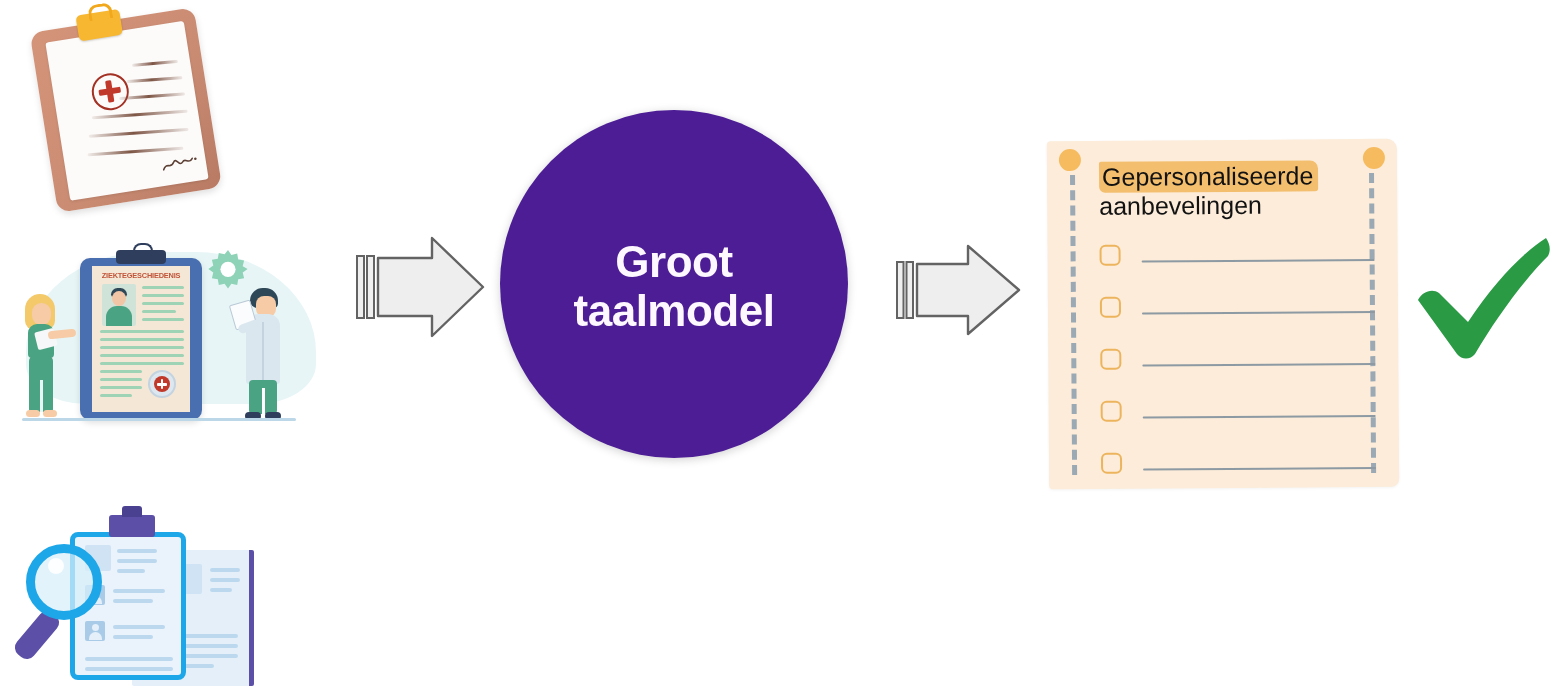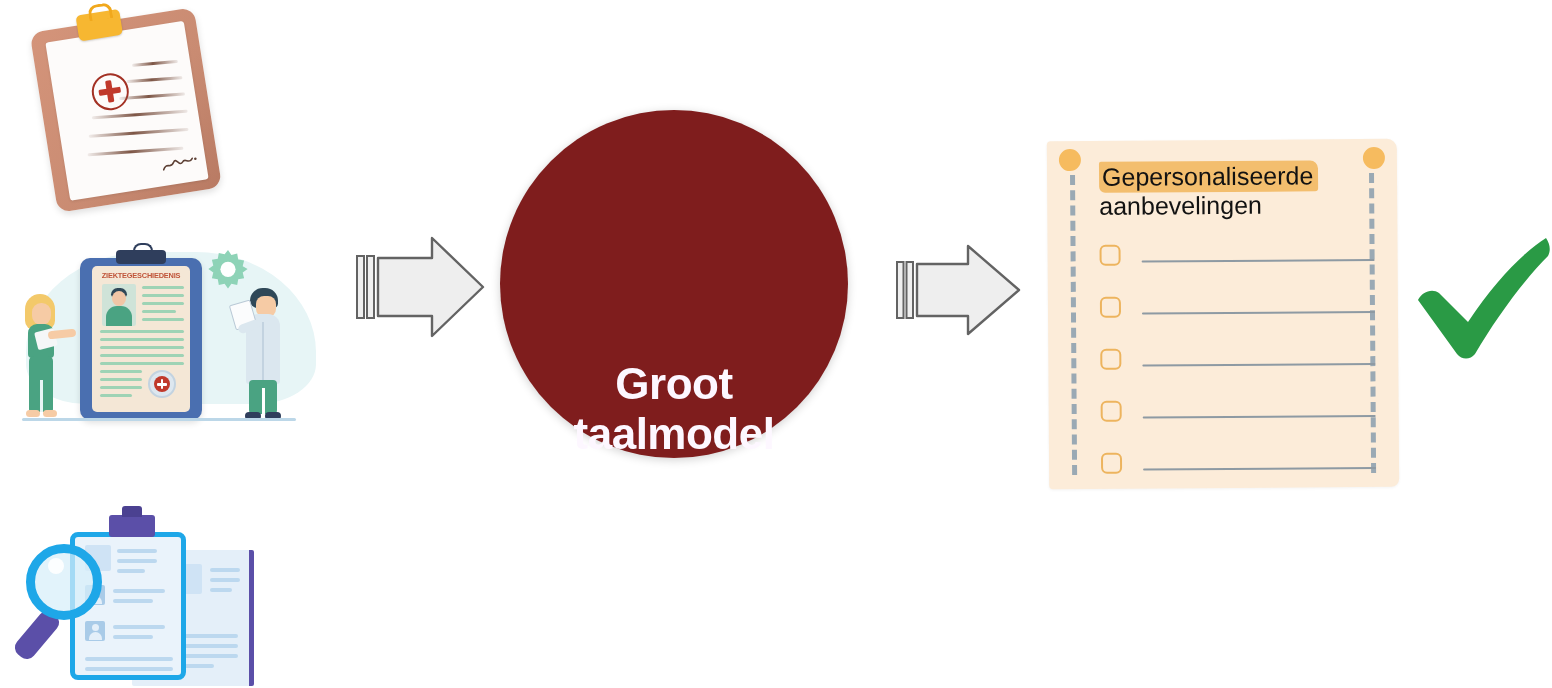--- a/index.html
+++ b/index.html
@@ -75,21 +75,21 @@
   #scene-history .sc-clip-top {
     position: absolute; left: 36px; top: -8px; width: 50px; height: 14px;
     background: #2f3e5c; border-radius: 4px;
   }
   #scene-history .sc-clip-top::before {
     content: ""; position: absolute; left: 17px; top: -7px; width: 16px; height: 10px;
     border: 2.5px solid #2f3e5c; border-bottom: none; border-radius: 8px 8px 0 0;
   }
   #scene-history .sc-sheet {
     position: absolute; left: 12px; top: 8px; width: 98px; height: 146px;
-    background: #f4e7d6; border-radius: 5px; overflow: hidden;
+    background: #f4e7d6; border-radius: 0; overflow: hidden;
   }
   #scene-history .sc-title {
     position: absolute; left: 4px; top: 5px; width: 90px;
     font-size: 7.4px; font-weight: 700; letter-spacing: -.2px;
     color: #c0553a; text-align: center; font-family: "Liberation Sans", sans-serif;
     white-space: nowrap;
   }
   #scene-history .sc-photo {
     position: absolute; left: 10px; top: 18px; width: 34px; height: 42px;
     background: #cfe3d8; border-radius: 2px; overflow: hidden;
@@ -358,21 +358,21 @@
   </div>
 
   <div class="arrow-group" style="left:356px;top:236px;">
     <svg width="130" height="102" viewBox="0 0 130 102">
       <rect x="1" y="20" width="7" height="62" fill="#efefef" stroke="#636363" stroke-width="2"></rect>
       <rect x="11" y="20" width="7" height="62" fill="#efefef" stroke="#636363" stroke-width="2"></rect>
       <path d="M22 22 L76 22 L76 2 L127 51 L76 100 L76 80 L22 80 Z" fill="#eeeeee" stroke="#636363" stroke-width="2.4" stroke-linejoin="round"></path>
     </svg>
   </div>
 
-  <div class="abs" id="llm-circle" style="background:#7f1d1d;align-items:flex-end;">
+  <div class="abs" id="llm-circle" style="background:#4c1d95;">
     <div class="llm-label">Groot
 taalmodel</div>
   </div>
 
   <div class="arrow-group" style="left:896px;top:244px;">
     <svg width="126" height="92" viewBox="0 0 126 92">
       <rect x="1" y="18" width="6.5" height="56" fill="#efefef" stroke="#636363" stroke-width="2"></rect>
       <rect x="10.5" y="18" width="6.5" height="56" fill="#efefef" stroke="#636363" stroke-width="2"></rect>
       <path d="M21 20 L72 20 L72 2 L123 46 L72 90 L72 72 L21 72 Z" fill="#eeeeee" stroke="#636363" stroke-width="2.4" stroke-linejoin="round"></path>
     </svg>

